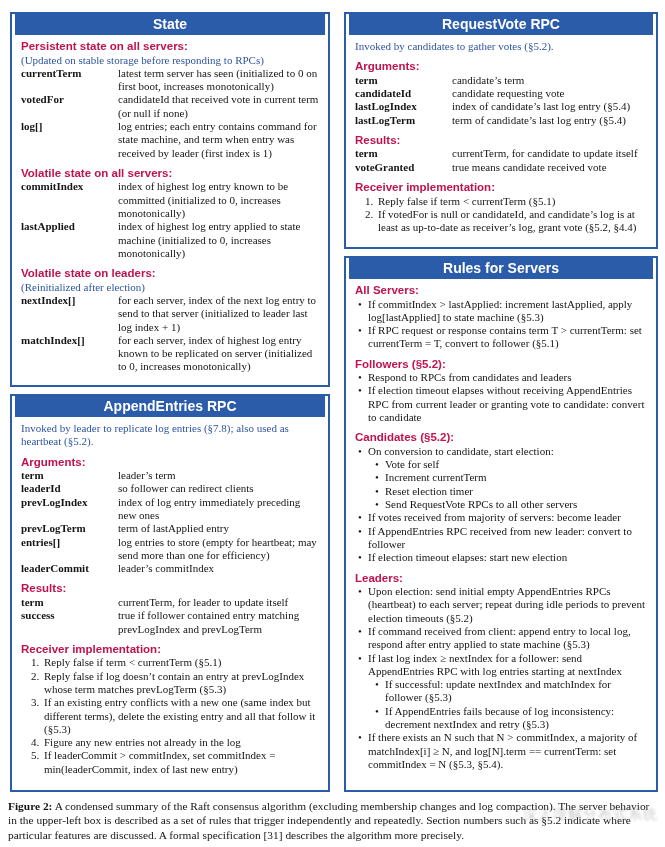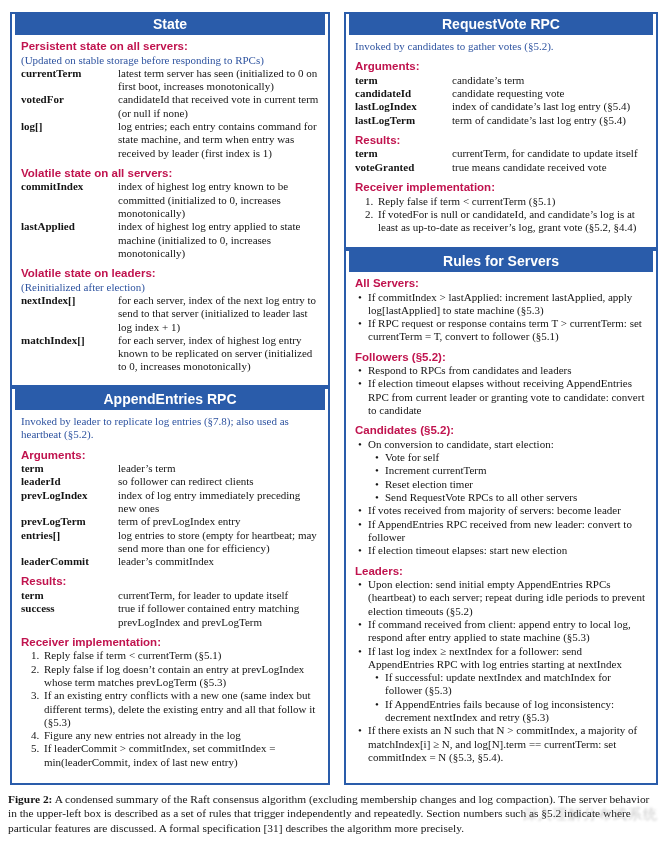--- a/index.html
+++ b/index.html
@@ -8,21 +8,21 @@
     --note-blue:#2f54a0;
     --body-text:#151515;
   }
   *{box-sizing:border-box;}
   html,body{margin:0;padding:0;}
   body{
     width:665px;height:847px;background:#ffffff;position:relative;
     font-family:"Liberation Serif", serif;color:var(--body-text);
   }
   .cols{display:flex;gap:14px;padding:12px 7px 0 10px;}
-  .col{display:flex;flex-direction:column;}
+  .col{display:flex;flex-direction:column;gap:7px;}
   .col-left{width:320px;}
   .col-right{width:314px;}
 
   .box{border:2px solid var(--box-blue);background:#fff;overflow:hidden;}
   .box-title{
     background:var(--box-blue);color:#fff;text-align:center;
     font-family:"Liberation Sans", sans-serif;font-weight:bold;font-size:14px;
     padding:2px 0 3px;margin:0 3px;
   }
   .box-body{padding:3px 8px 4px 9px;font-size:11px;line-height:13.3px;}
@@ -121,21 +121,21 @@
         <div class="row">
           <span class="term">leaderId</span>
           <span class="desc">so follower can redirect clients</span>
         </div>
         <div class="row">
           <span class="term">prevLogIndex</span>
           <span class="desc">index of log entry immediately preceding new ones</span>
         </div>
         <div class="row">
           <span class="term">prevLogTerm</span>
-          <span class="desc">term of prevLogIndex entry</span>
+          <span class="desc">term of lastApplied entry</span>
         </div>
         <div class="row">
           <span class="term">entries[]</span>
           <span class="desc">log entries to store (empty for heartbeat; may send more than one for efficiency)</span>
         </div>
         <div class="row">
           <span class="term">leaderCommit</span>
           <span class="desc">leader’s commitIndex</span>
         </div>
 

